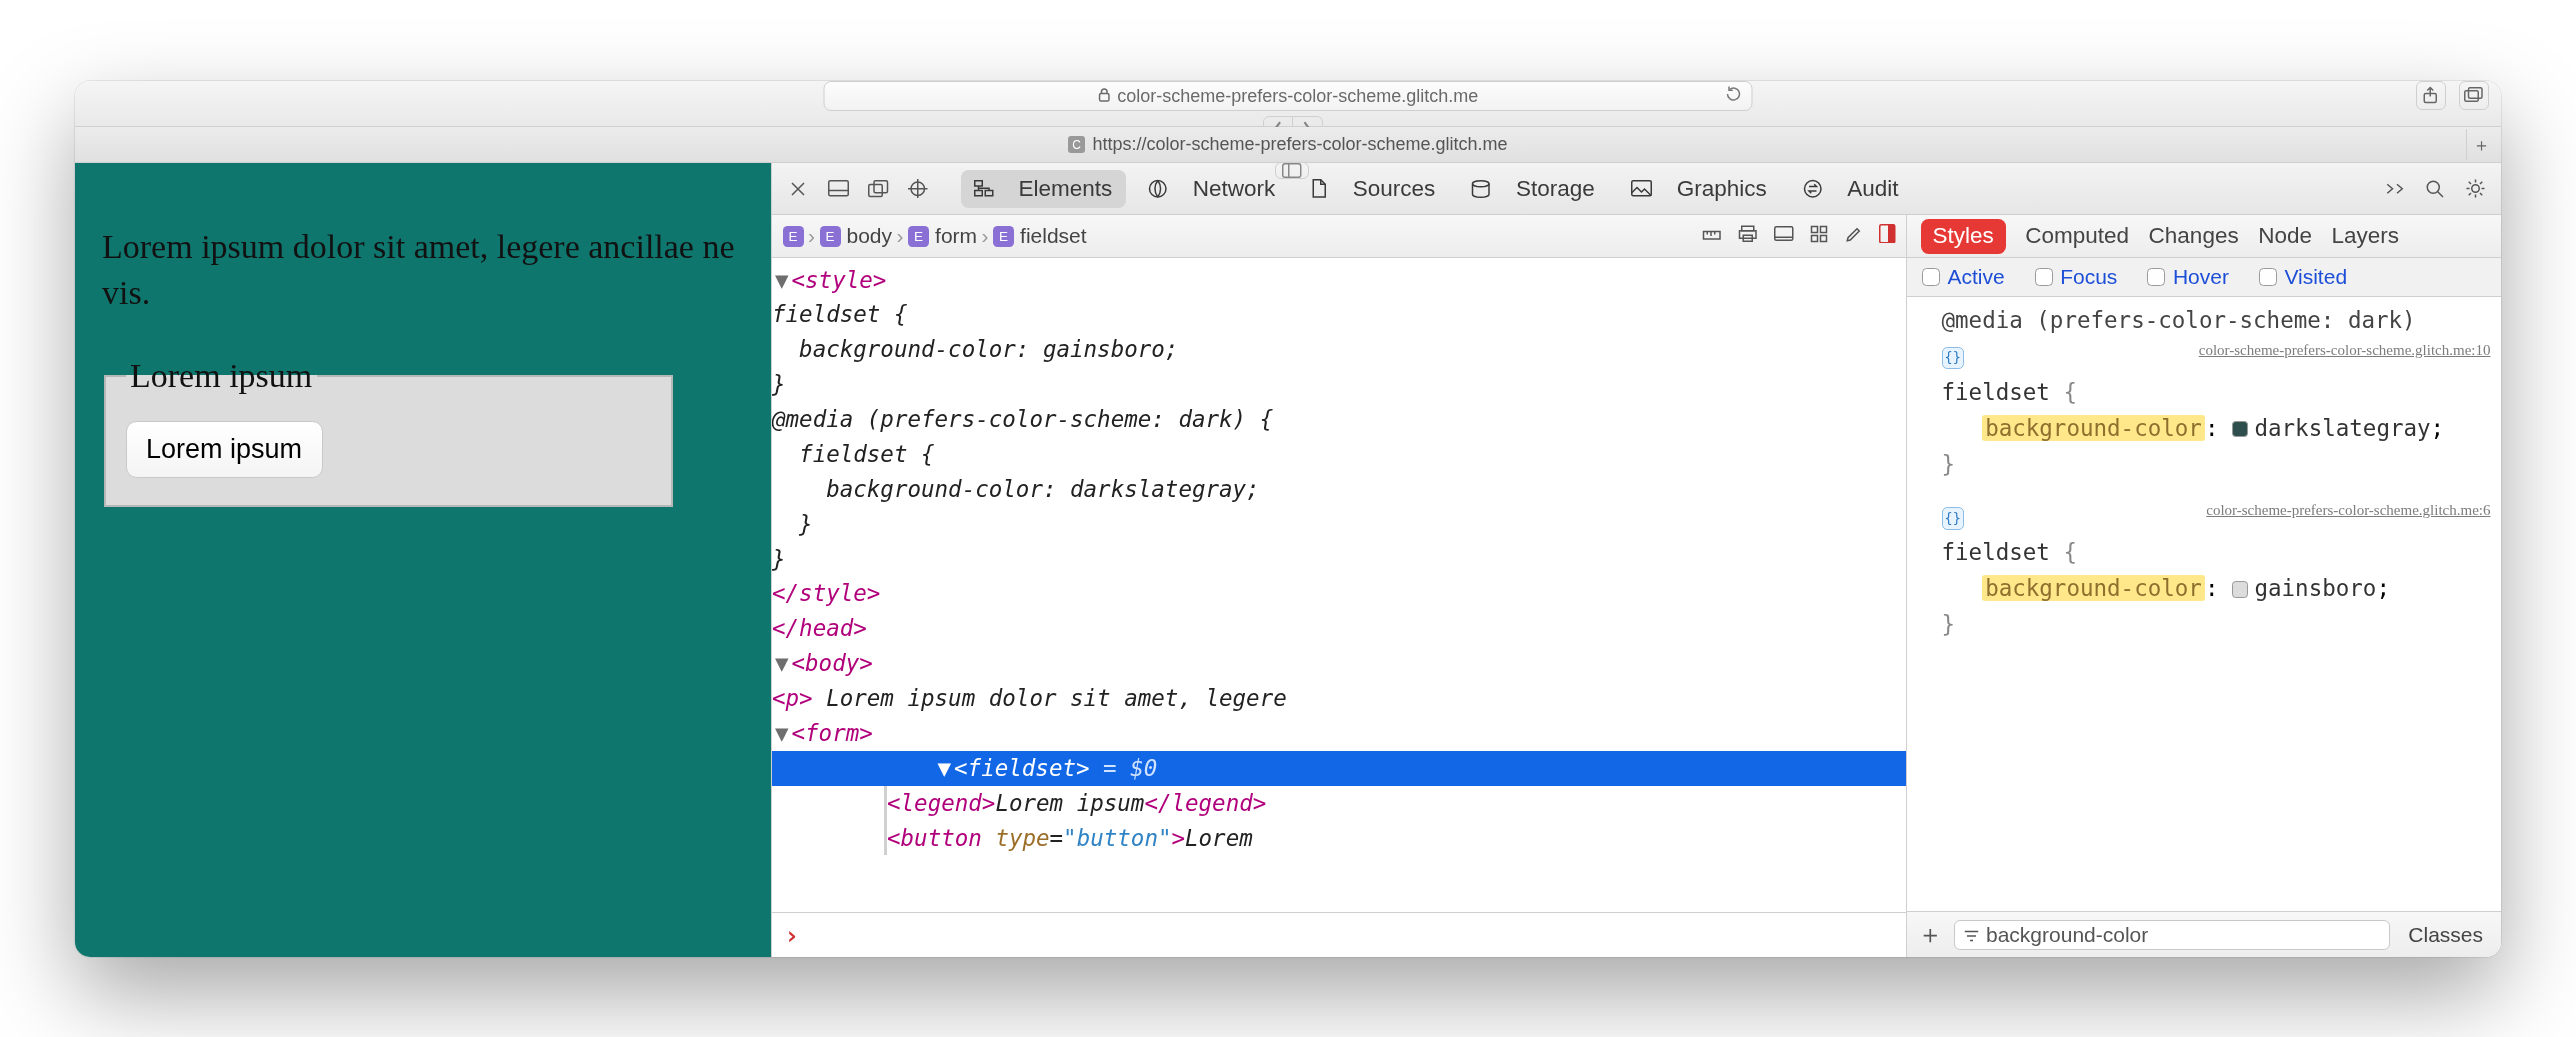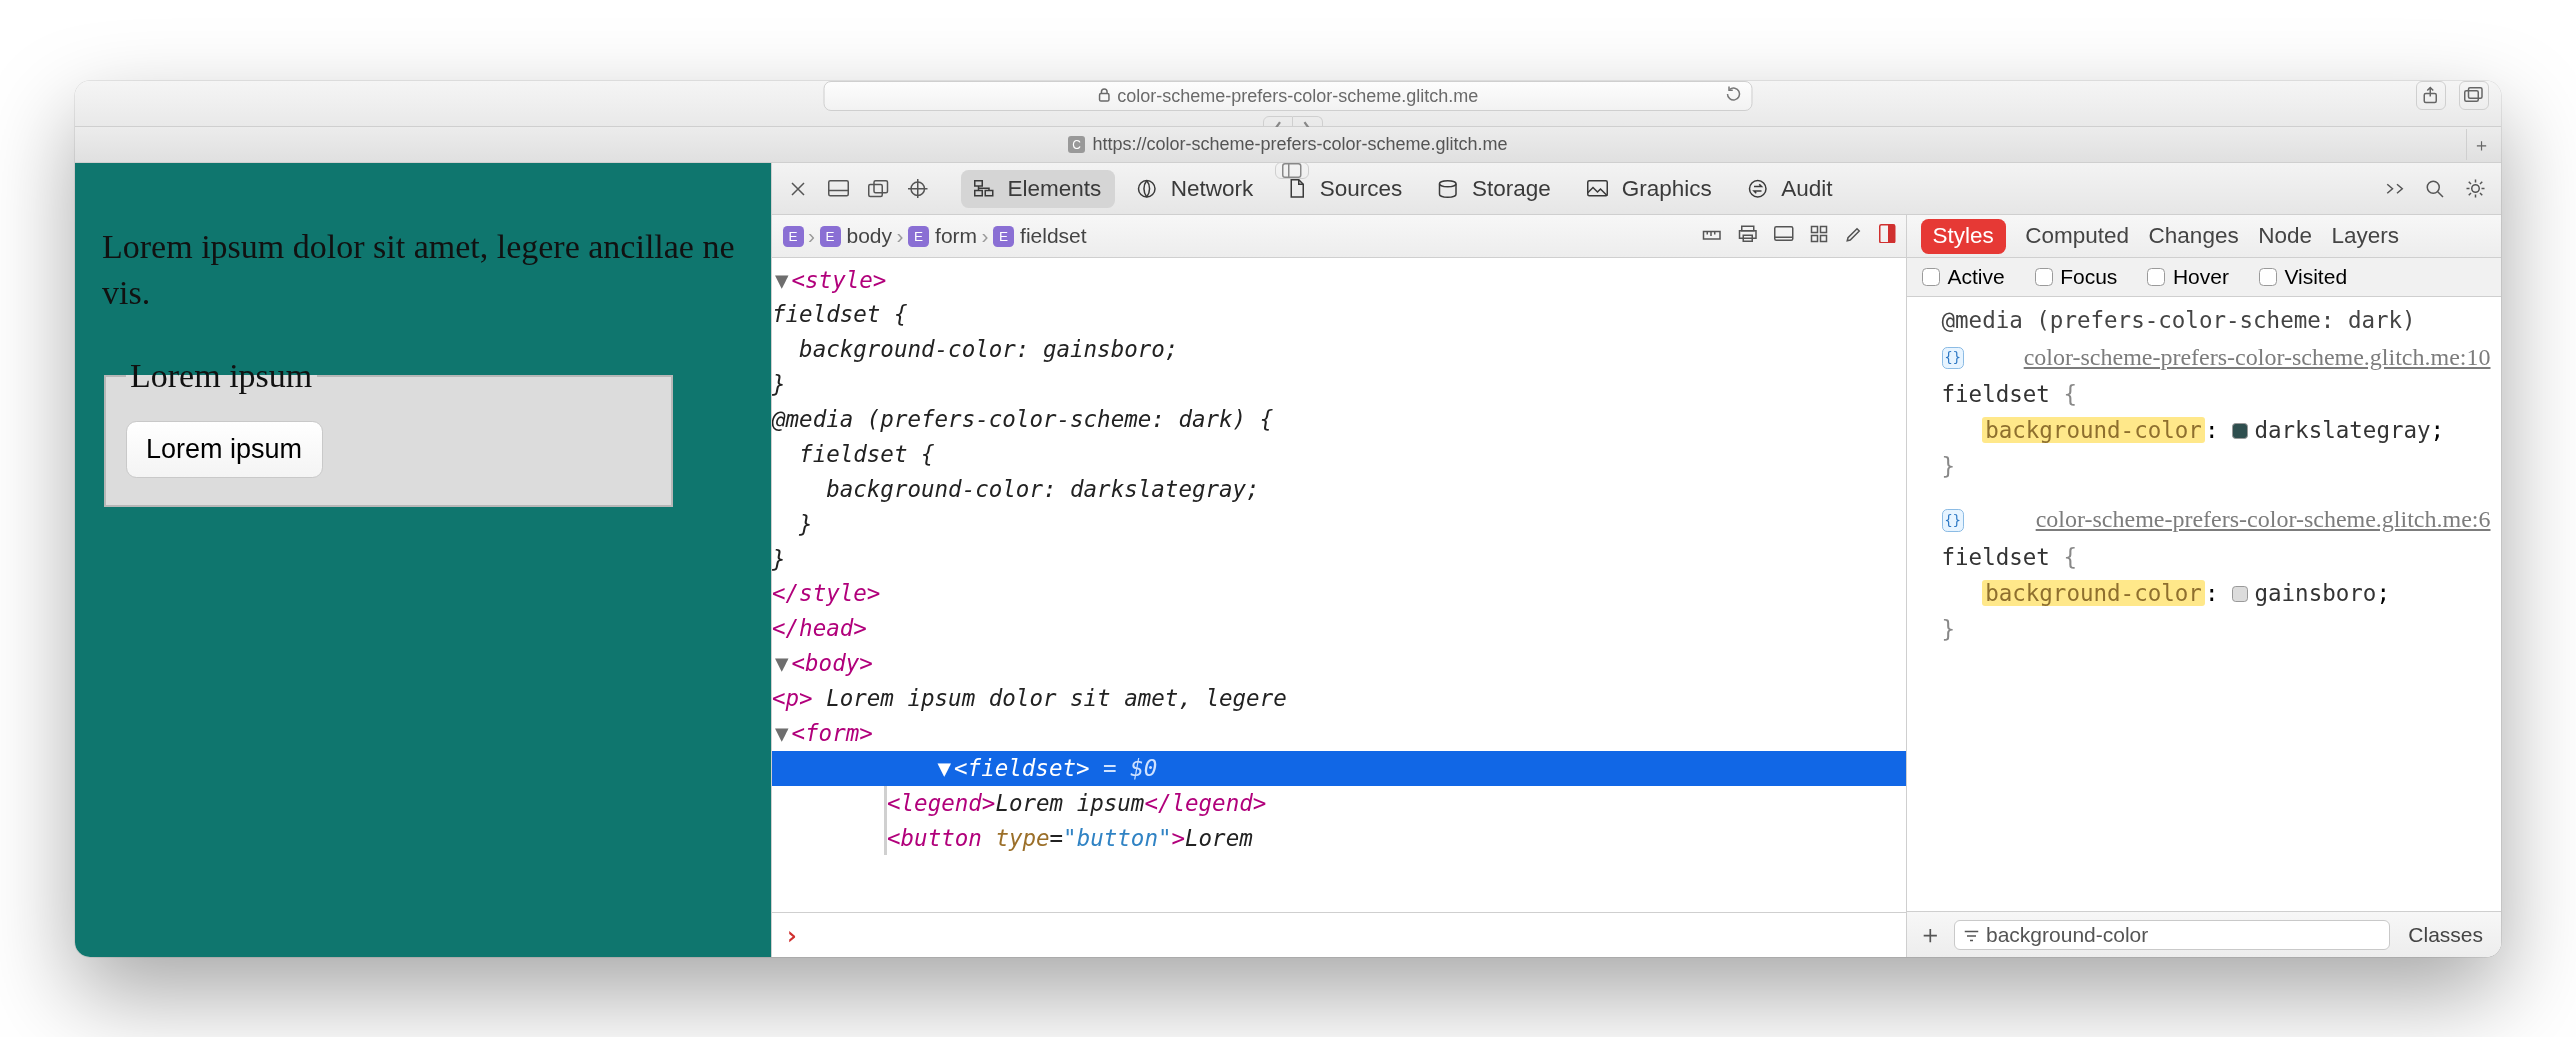--- a/index.html
+++ b/index.html
@@ -102,21 +102,21 @@
 
   
   .devtools{ flex:1; display:flex; flex-direction:column; border-left:0.7px solid var(--mac-chrome-border); min-width:0;}
   .dt-toolbar{
     height:52px; background:linear-gradient(#f3f3f3,#e6e6e6);
     border-bottom:0.7px solid var(--mac-chrome-border);
     display:flex; align-items:center; padding:0 10.5px; gap:9px;
     color:#3a3a3a; font-size:22.5px;
   }
   .dt-iconbtn{width:31px;height:31px;display:flex;align-items:center;justify-content:center;color:#555;}
-  .dt-tab{display:flex;align-items:center;gap:14px;padding:6px 13.5px;border-radius:7.5px;color:#3a3a3a;}
+  .dt-tab{display:flex;align-items:center;gap:25px;padding:6px 13.5px;border-radius:7.5px;color:#3a3a3a;}
   .dt-tab.active{background:#d5d5d5;}
   .dt-toolbar .spacer{flex:1;}
 
   .dt-cols{flex:1; display:flex; min-height:0;}
 
   
   .dom-col{flex:1.02; display:flex; flex-direction:column; min-width:0;}
   .breadcrumb{
     height:43px; border-bottom:0.7px solid var(--mac-chrome-border);
     background:linear-gradient(#f7f7f7,#ededed);
@@ -158,28 +158,28 @@
   .styles-tabs{
     height:43px; background:linear-gradient(#f7f7f7,#ededed);
     border-bottom:0.7px solid var(--mac-chrome-border);
     display:flex; align-items:center; gap:19.5px; padding:0 13.5px;
     font-size:22.5px; color:#444;
   }
   .pill{background:#e63935;color:#fff;border-radius:7.5px;padding:4.5px 12px;}
   .pseudo-row{
     height:39px; border-bottom:0.7px solid var(--mac-chrome-border);
     background:#f1f1f1; display:flex; align-items:center;
-    gap:30px; padding:0 15px; color:#000000; font-size:21px;
+    gap:30px; padding:0 15px; color:#1d4ed8; font-size:21px;
   }
   .pseudo-row label{display:flex;align-items:center;gap:7.5px;}
   .pcheck{width:18px;height:18px;border:1.1px solid #9a9a9a;border-radius:4.5px;background:#fff;}
 
   .rules{flex:1; overflow:auto; background:#fff;
     font-family: ui-monospace, Menlo, monospace; font-size:22.5px; line-height:1.6; padding:4.5px 10.5px 10.5px;}
-  .rule-source{color:#7c7c7c; text-decoration:underline; float:right; font-family:-apple-system; font-size:24px;}
+  .rule-source{color:#7c7c7c; text-decoration:underline; float:right; font-family:-apple-system; font-size:15px;}
   .badge{display:inline-flex;width:22.5px;height:22.5px;border-radius:5.2px;background:#e7f4ff;border:0.7px solid #8bbbe4;color:#2e78c4;align-items:center;justify-content:center;font-size:13.5px;margin-right:4.5px;vertical-align:1.5px;}
   .media{color:#444;}
   .selector{color:#333;}
   .brace{color:#888;}
   .propname{border-radius:3px;padding:0 3px;}
   .hl{background:var(--style-highlight);}
   .propname{color:#8e6f2e;}
   .propval{color:#333;}
   .swatch{display:inline-block;width:16.5px;height:16.5px;border:0.7px solid #999;border-radius:3.7px;vertical-align:-1.5px;margin-right:6px;}
   .rule-block{margin-bottom:16.5px; clear:both;margin-left:24px;}

